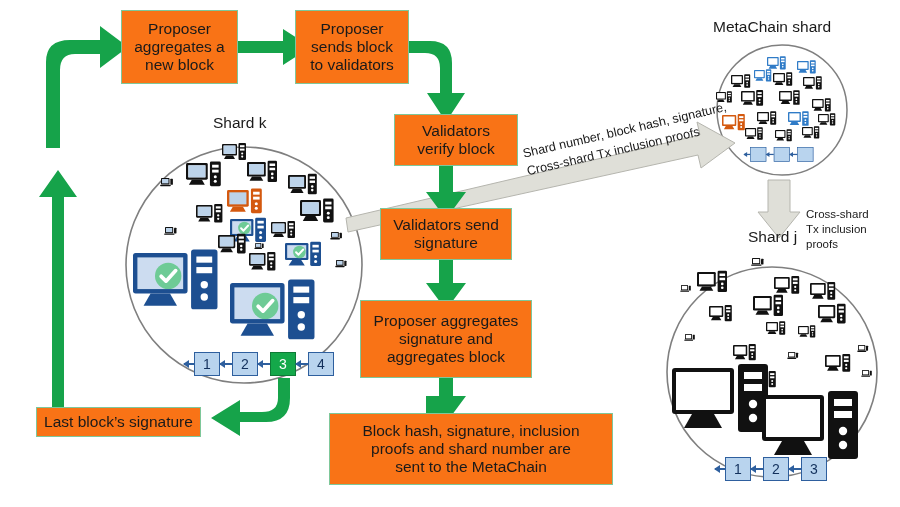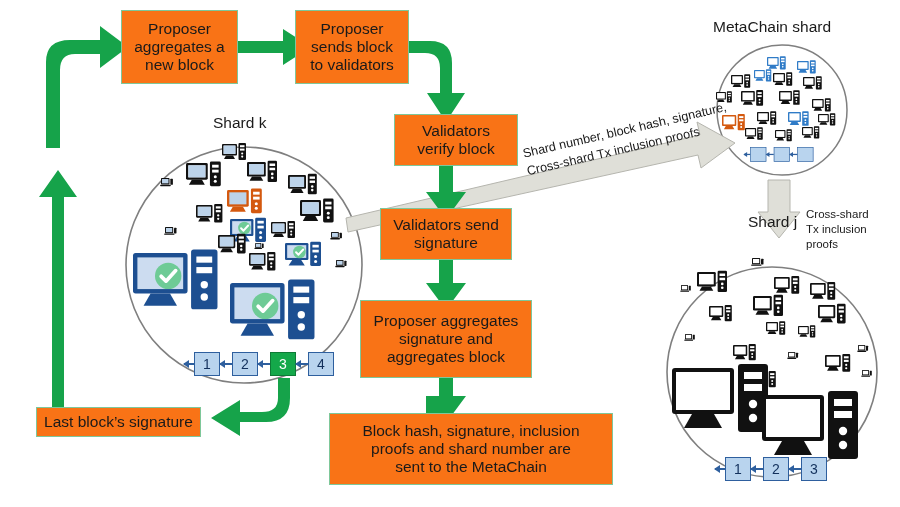--- a/index.html
+++ b/index.html
@@ -474,21 +474,21 @@
   </div>
 
   <div class="fbox" style="left:36px;top:407px;width:165px;height:30px;">
     <span>Last block’s signature</span>
   </div>
 
   <div class="lbl" style="left:213px;top:114px;">Shard k</div>
 
   <div class="lbl" style="left:713px;top:18px;">MetaChain shard</div>
 
-  <div class="lbl" style="left:748px;top:213px;text-align:center;">Shard j</div>
+  <div class="lbl" style="left:748px;top:228px;text-align:center;">Shard j</div>
 
   <div class="lbl-small" style="left:806px;top:192px;">
     <div>Cross-shard</div>
     <div>Tx inclusion</div>
     <div>proofs</div>
   </div>
 
   <div class="diag-label" style="left:521px;top:145px;transform:rotate(-13deg);">
     <div>Shard number, block hash, signature,</div>
     <div>Cross-shard Tx inclusion proofs</div>

